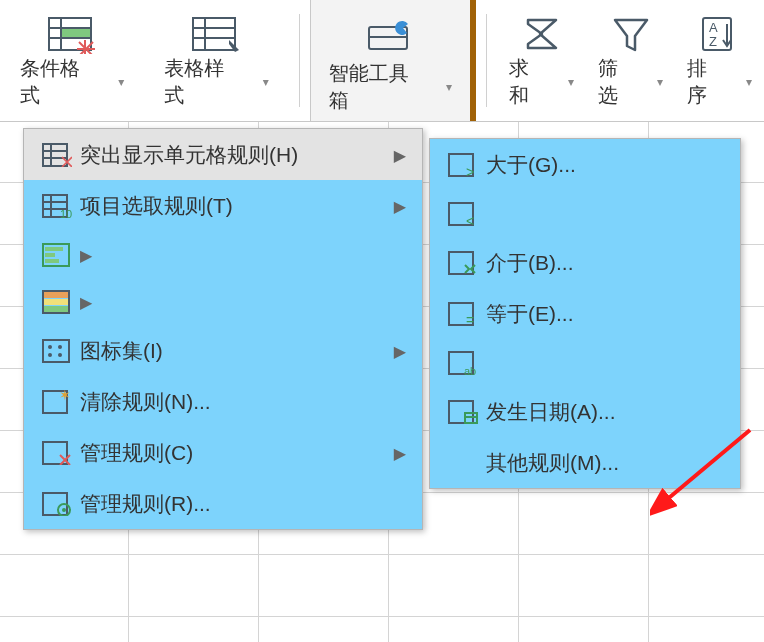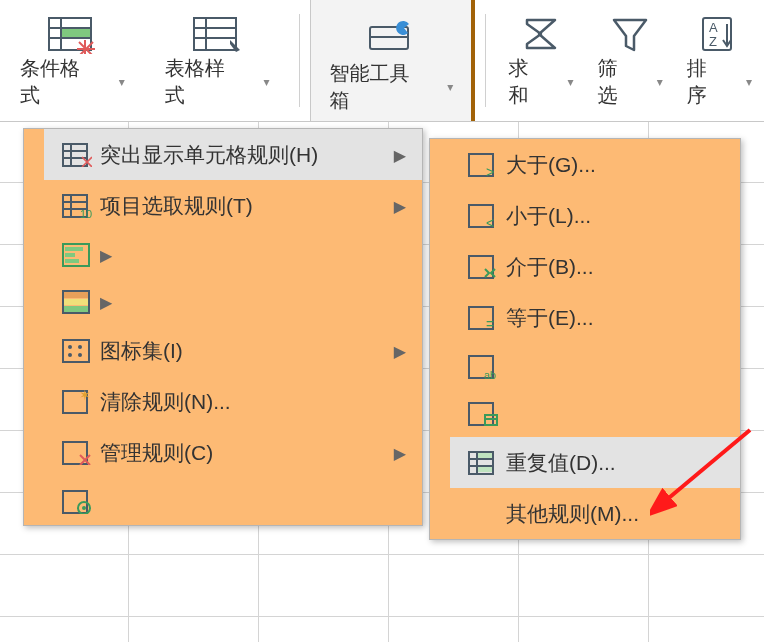--- a/index.html
+++ b/index.html
@@ -48,32 +48,31 @@
     color: #888;
   }
   .vsep {
     width: 1px;
     background: #d0d0d0;
     margin: 14px 10px;
   }
   .active-pane {
     background: #f3f3f3;
     border-left: 1px solid #c8c8c8;
-    border-right: 4px solid #a16207;
+    border-right: 6px solid #a16207;
     height: 100%;
     padding-top: 2px;
   }
 
   
   .menu {
     position: absolute;
-    background: #fdba74;
+    background: #7dd3fc;
     border: 1px solid #b5b5b5;
     box-shadow: 2px 2px 6px rgba(0,0,0,0.25);
-    padding-left: 20px;
   }
   .menu1 { top: 128px; left: 23px; width: 400px; }
   .menu2 { top: 138px; left: 429px; width: 312px; }
 
   .menu-item {
     display: flex;
     align-items: center;
     padding: 12px 10px 11px 10px;
     font-size: 21px;
     color: #333;
@@ -314,20 +313,21 @@
   </div>
 
   <div class="menu-item">
     <span class="mi-icon">
       <svg width="30" height="24" viewBox="0 0 30 24">
           <rect x="1" y="1" width="24" height="22" fill="none" stroke="#4a5a68" stroke-width="2"></rect>
           <circle cx="22" cy="18" r="6" fill="none" stroke="#3a9a5a" stroke-width="2"></circle>
           <circle cx="22" cy="18" r="2" fill="#3a9a5a"></circle>
         </svg>
     </span>
+    <span class="mi-text">管理规则(R)...</span>
   </div>
 
 </div>
 
 <div class="menu menu2">
 
   <div class="menu-item">
     <span class="mi-icon">
       <svg width="30" height="24" viewBox="0 0 30 24">
           <rect x="1" y="1" width="24" height="22" fill="none" stroke="#4a5a68" stroke-width="2"></rect>
@@ -337,21 +337,20 @@
     <span class="mi-text">大于(G)...</span>
   </div>
 
   <div class="menu-item">
     <span class="mi-icon">
       <svg width="30" height="24" viewBox="0 0 30 24">
           <rect x="1" y="1" width="24" height="22" fill="none" stroke="#4a5a68" stroke-width="2"></rect>
           <text x="18" y="24" font-size="14" fill="#3a9a5a" font-family="sans-serif">&lt;</text>
         </svg>
     </span>
-    <span class="mi-text">小于(L)...</span>
   </div>
 
   <div class="menu-item">
     <span class="mi-icon">
       <svg width="30" height="24" viewBox="0 0 30 24">
           <rect x="1" y="1" width="24" height="22" fill="none" stroke="#4a5a68" stroke-width="2"></rect>
           <path d="M17 14 L21 18 L17 22 M27 14 L23 18 L27 22" fill="none" stroke="#3a9a5a" stroke-width="2"></path>
         </svg>
     </span>
     <span class="mi-text">介于(B)...</span>
@@ -377,35 +376,23 @@
   </div>
 
   <div class="menu-item">
     <span class="mi-icon">
       <svg width="30" height="24" viewBox="0 0 30 24">
           <rect x="1" y="1" width="24" height="22" fill="none" stroke="#4a5a68" stroke-width="2"></rect>
           <rect x="17" y="13" width="12" height="10" fill="none" stroke="#3a9a5a" stroke-width="2"></rect>
           <line x1="17" y1="17" x2="29" y2="17" stroke="#3a9a5a" stroke-width="2"></line>
         </svg>
     </span>
-  </div>
-
-  <div class="menu-item highlight">
-    <span class="mi-icon">
-      <svg width="30" height="24" viewBox="0 0 30 24">
-          <rect x="1" y="1" width="24" height="22" fill="none" stroke="#4a5a68" stroke-width="2"></rect>
-          <line x1="1" y1="8" x2="25" y2="8" stroke="#4a5a68" stroke-width="2"></line>
-          <line x1="1" y1="15" x2="25" y2="15" stroke="#4a5a68" stroke-width="2"></line>
-          <line x1="9" y1="1" x2="9" y2="23" stroke="#4a5a68" stroke-width="2"></line>
-          <rect x="10" y="2" width="14" height="5" fill="#bfe3bf"></rect>
-          <rect x="10" y="16" width="14" height="5" fill="#bfe3bf"></rect>
-        </svg>
-    </span>
-    <span class="mi-text">重复值(D)...</span>
-  </div>
+    <span class="mi-text">发生日期(A)...</span>
+  </div>
+
 
   <div class="menu-item">
     <span class="mi-icon"></span>
     <span class="mi-text">其他规则(M)...</span>
   </div>
 
 </div>
 
 <svg class="red-arrow" width="110" height="110">
   <defs>

